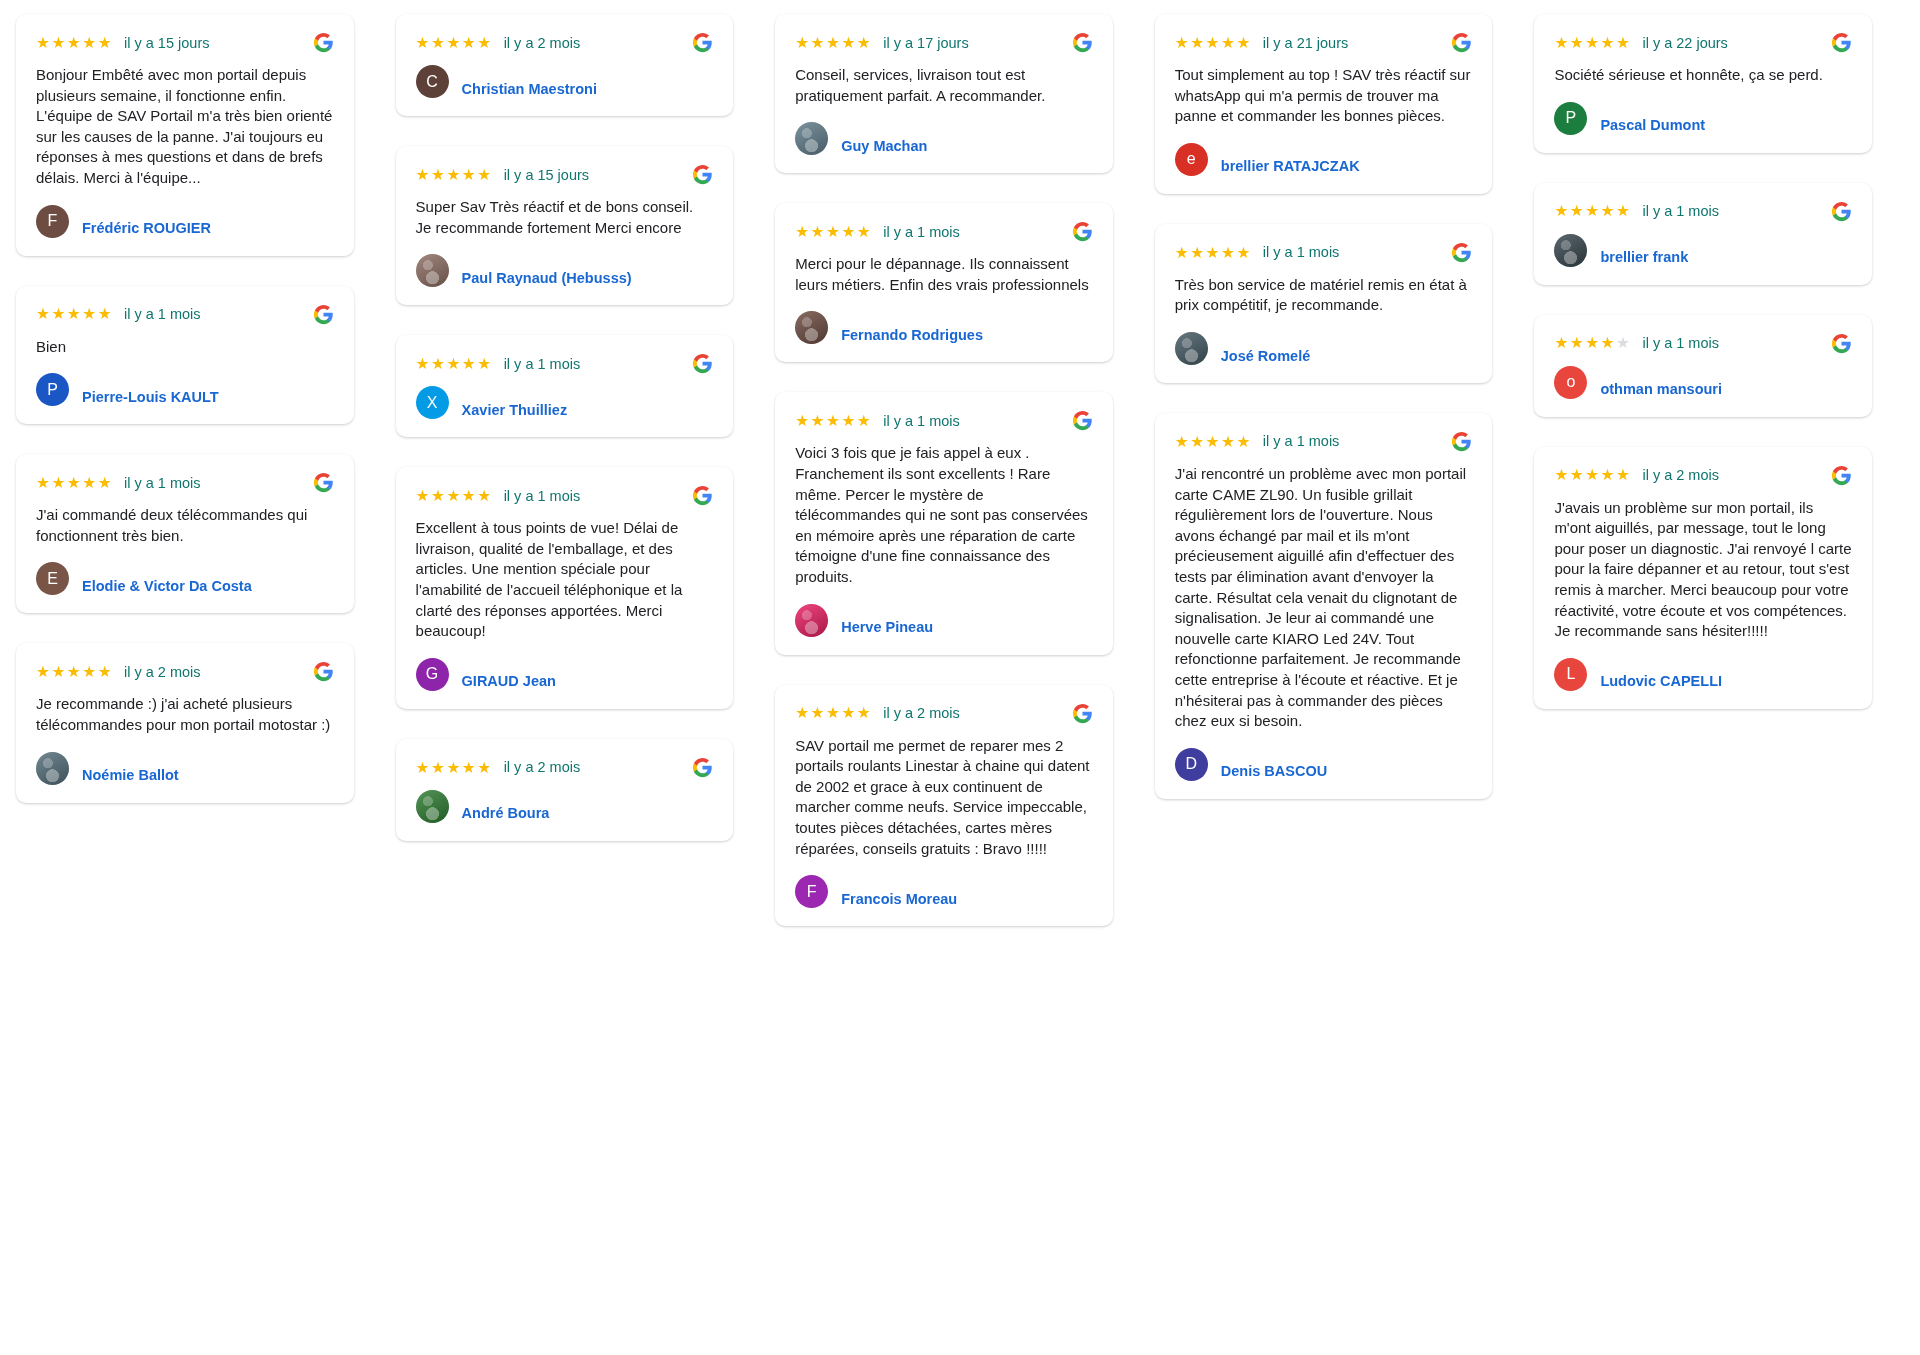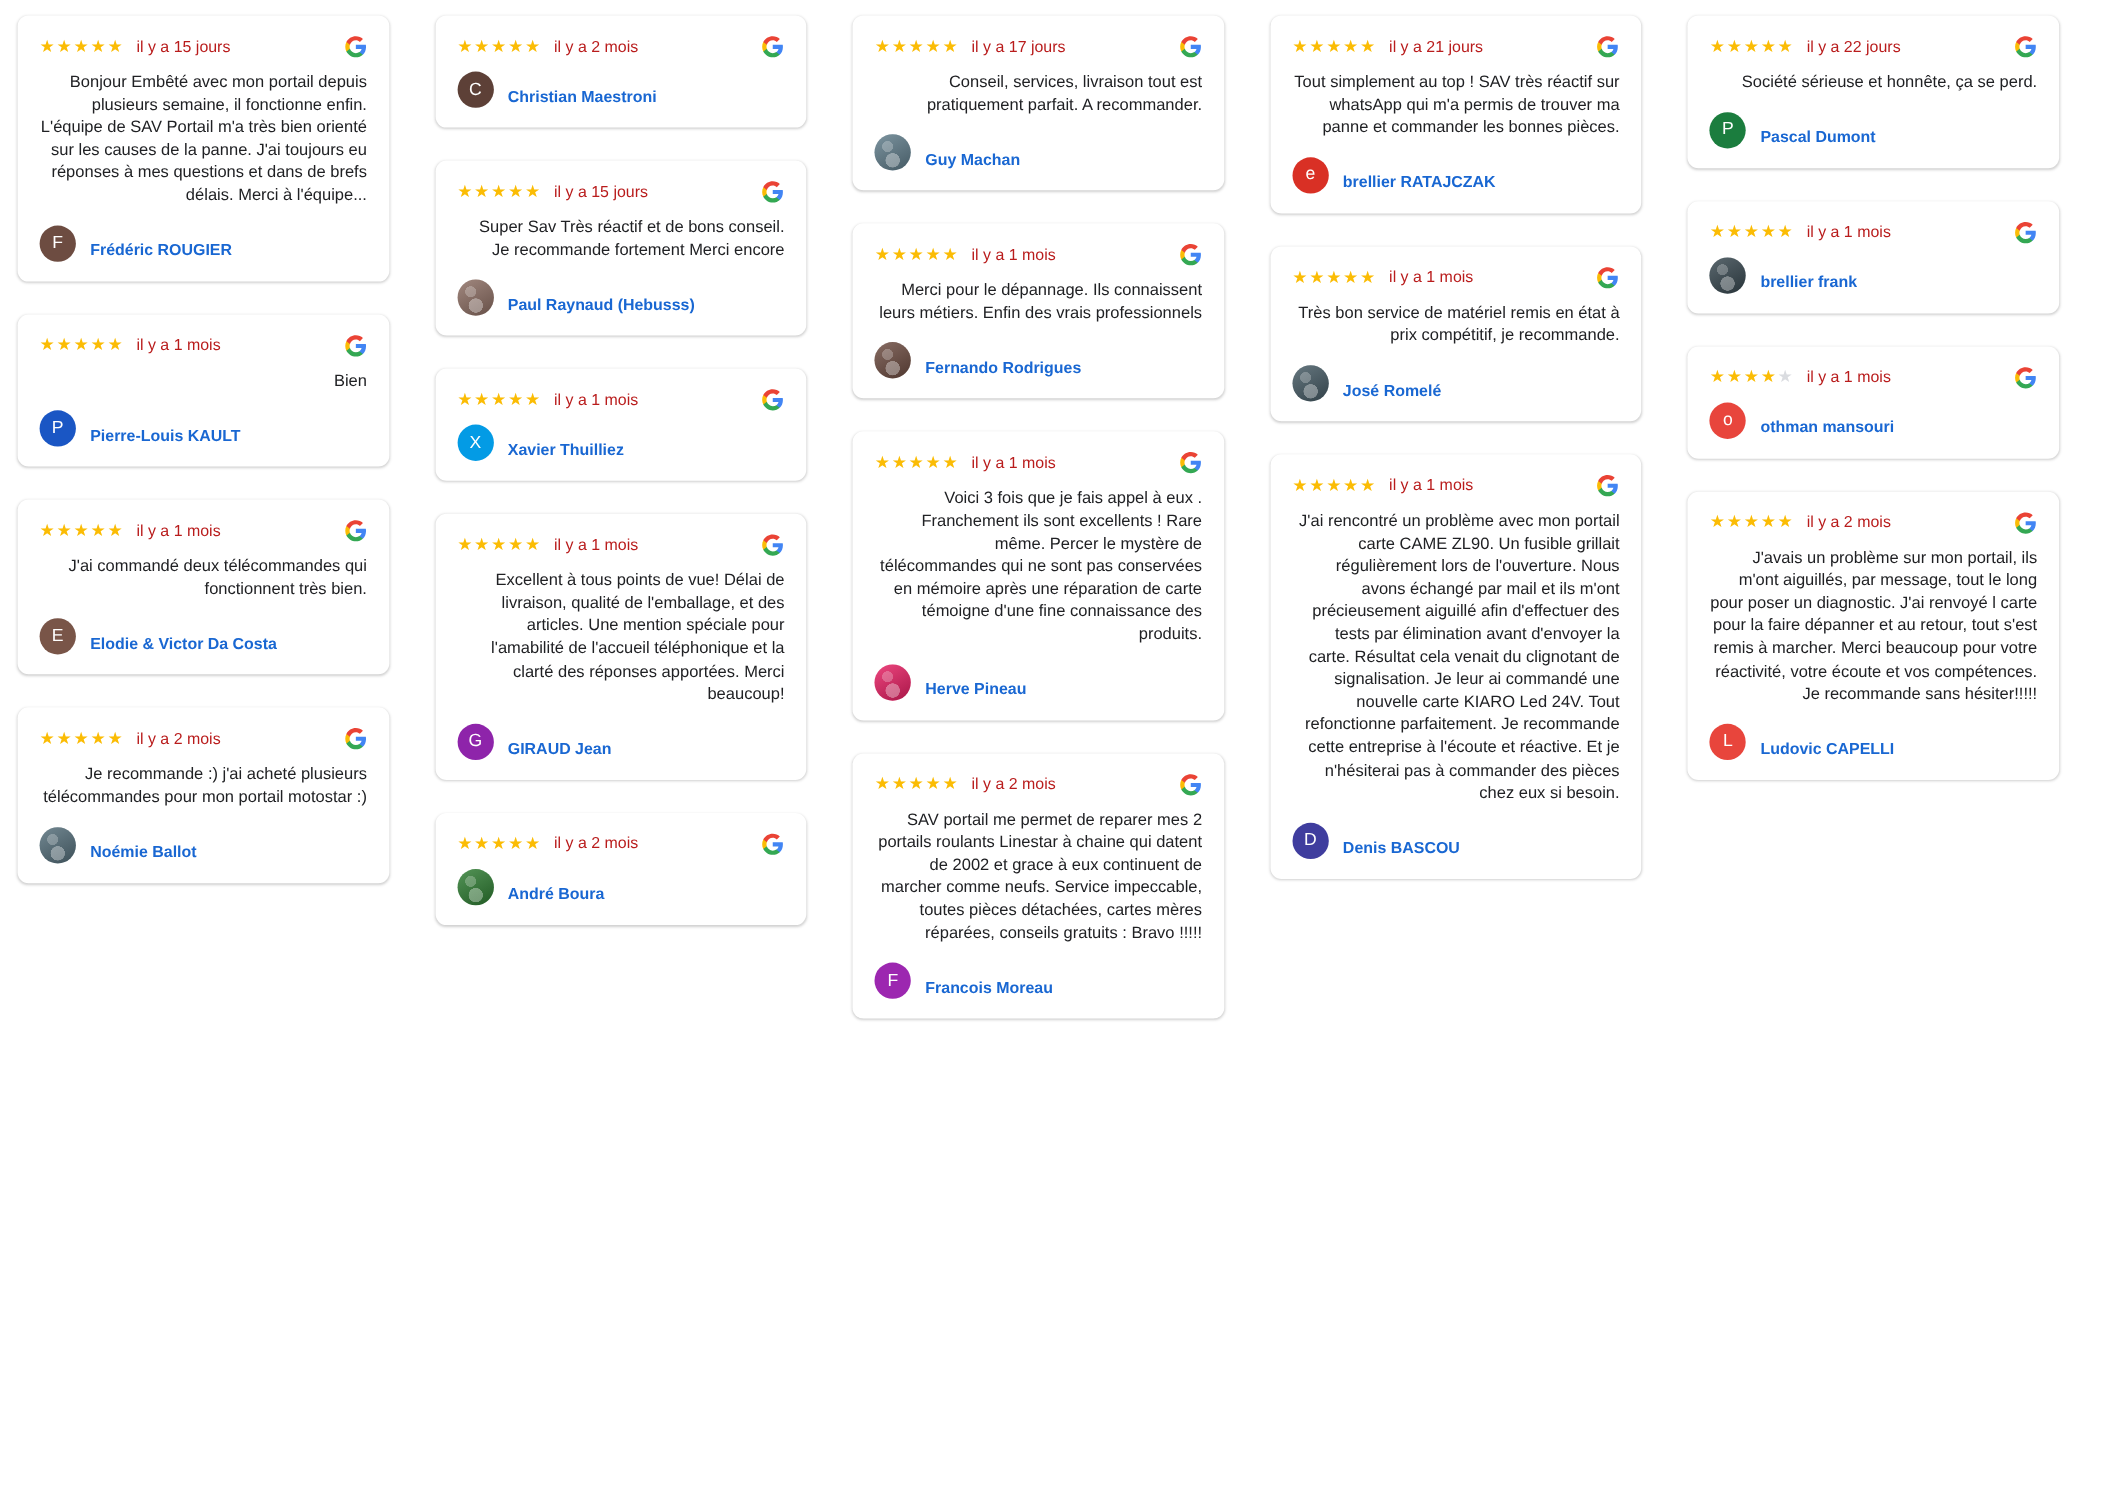--- a/index.html
+++ b/index.html
@@ -45,35 +45,34 @@
   .stars {
     font-size: 15.5px;
     letter-spacing: 1.5px;
     line-height: 1;
     white-space: nowrap;
   }
   .star-on { color: #fbbc04; }
   .star-off { color: #dadce0; }
   .time {
     font-size: 14.5px;
-    color: #b91c1c;
+    color: #0f766e;
     white-space: nowrap;
   }
   .g-logo {
     width: 21px;
     height: 21px;
     flex: 0 0 21px;
   }
   .review-text {
     font-size: 15px;
     line-height: 20.6px;
     color: #202124;
     margin: 0 0 16px 0;
     word-wrap: break-word;
-    text-align: right;
   }
   .author-row {
     display: flex;
     align-items: flex-end;
     gap: 13px;
   }
   .avatar {
     width: 33px;
     height: 33px;
     border-radius: 50%;

